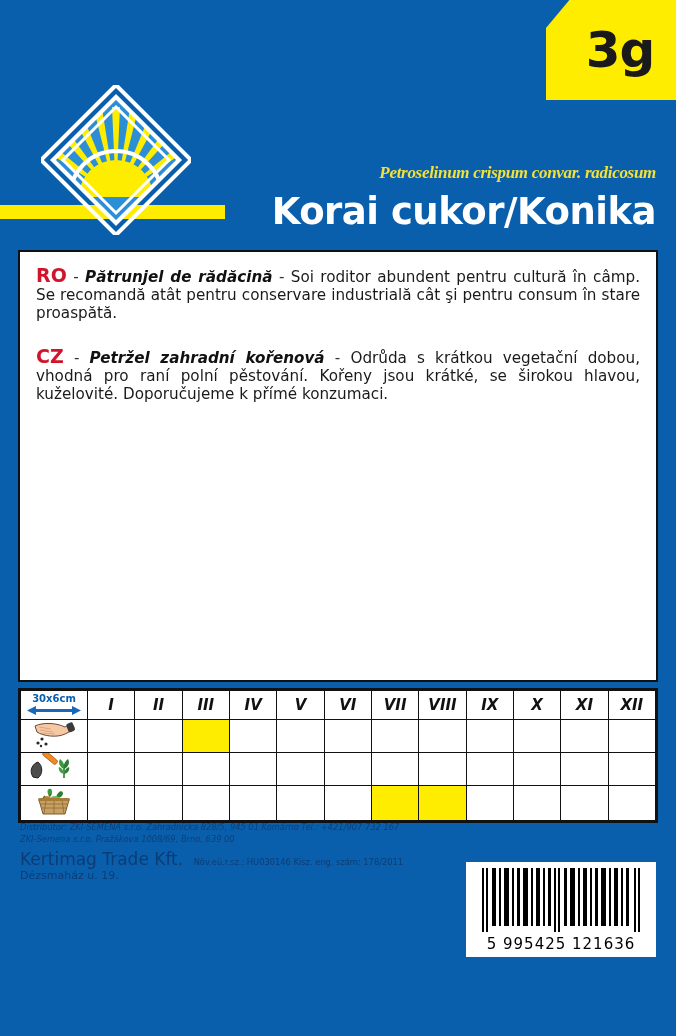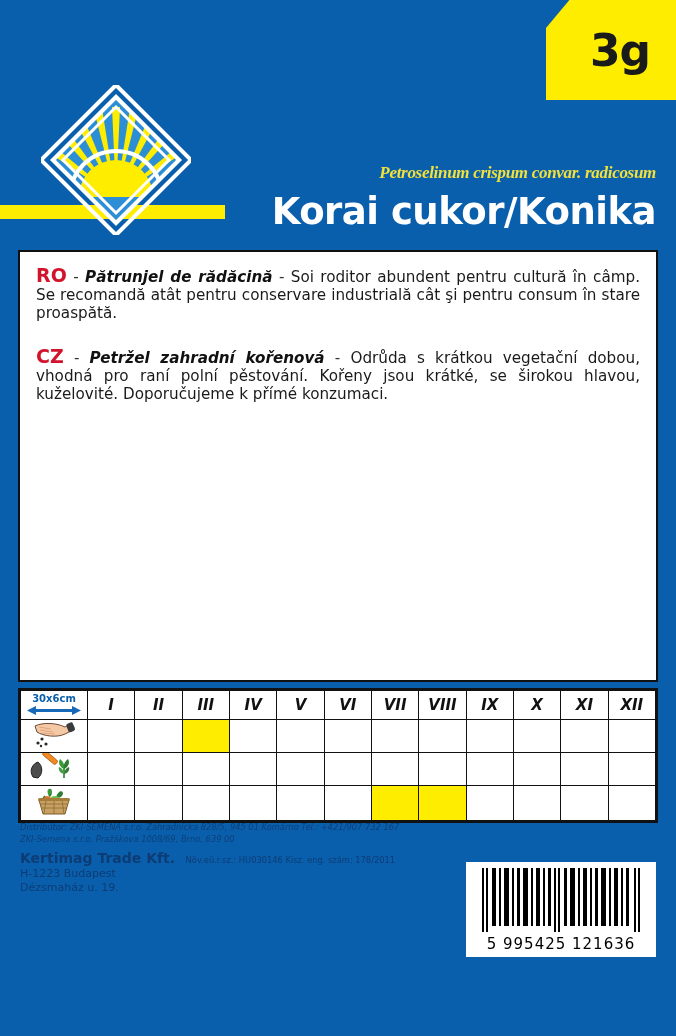--- a/index.html
+++ b/index.html
@@ -23,21 +23,21 @@
     width:130px;height:100px;
     background:#FFED00;
     clip-path:polygon(18% 0%, 100% 0%, 100% 100%, 100% 100%, 0% 100%, 0% 28%);
     z-index:3;
   }
   .corner-weight{
     position:absolute;
     top:0;right:0;
     width:130px;height:100px;
     display:flex;align-items:center;justify-content:center;
-    font-size:44px;font-weight:bold;color:#1a1a1a;
+    font-size:50px;font-weight:bold;color:#1a1a1a;
     letter-spacing:-1px;
     padding-left:18px;box-sizing:border-box;
     z-index:4;
     font-family:"DejaVu Sans", sans-serif;
   }
 
   
   .logo-wrap{
     position:absolute;
     left:41px;top:85px;
@@ -169,21 +169,21 @@
   }
   .norm-line{
     font-size:10.2px;
     line-height:13px;
     color:#0d3c74;
     white-space:nowrap;
     font-family:"DejaVu Sans", sans-serif;
   }
   .company-row{ margin-top:4px; white-space:nowrap; }
   .company-name{
-    font-size:14px;font-weight:bold;color:#0d3c74;
+    font-size:17px;font-weight:normal;color:#0d3c74;
     font-family:"DejaVu Sans", sans-serif;
   }
   .company-reg{
     font-size:8.3px;color:#0d3c74;margin-left:6px;
     font-family:"DejaVu Sans", sans-serif;
   }
   .addr-line{
     font-size:11px;line-height:14px;color:#0d3c74;
     font-family:"DejaVu Sans", sans-serif;
   }
@@ -386,21 +386,20 @@
 
   <div class="footer">
     <div class="fine-line">Distribútor: ZKI-SEMENA s.r.o. Záhradnícka 828/5, 945 01 Komárno Tel.: +421/907 732 167</div>
     <div class="fine-line">ZKI-Semena s.r.o.    Pražákova 1008/69, Brno, 639 00</div>
 
 
     <div class="company-row">
       <span class="company-name">Kertimag Trade Kft.</span>
       <span class="company-reg">Növ.eü.r.sz.: HU030146    Kisz. eng. szám: 178/2011</span>
     </div>
-    <div class="addr-line">H-1223 Budapest</div>
     <div class="addr-line">Dézsmaház u. 19.</div>
   </div>
 
   <div class="barcode-box">
     <svg width="178" height="68" viewBox="0 0 178 68">
       <rect x="0" y="0" width="178" height="68" fill="#ffffff"></rect>
       <g fill="#000000">
         <rect x="10" y="2" width="2" height="64"></rect>
         <rect x="14" y="2" width="2" height="64"></rect>
         <rect x="20" y="2" width="4" height="58"></rect>

